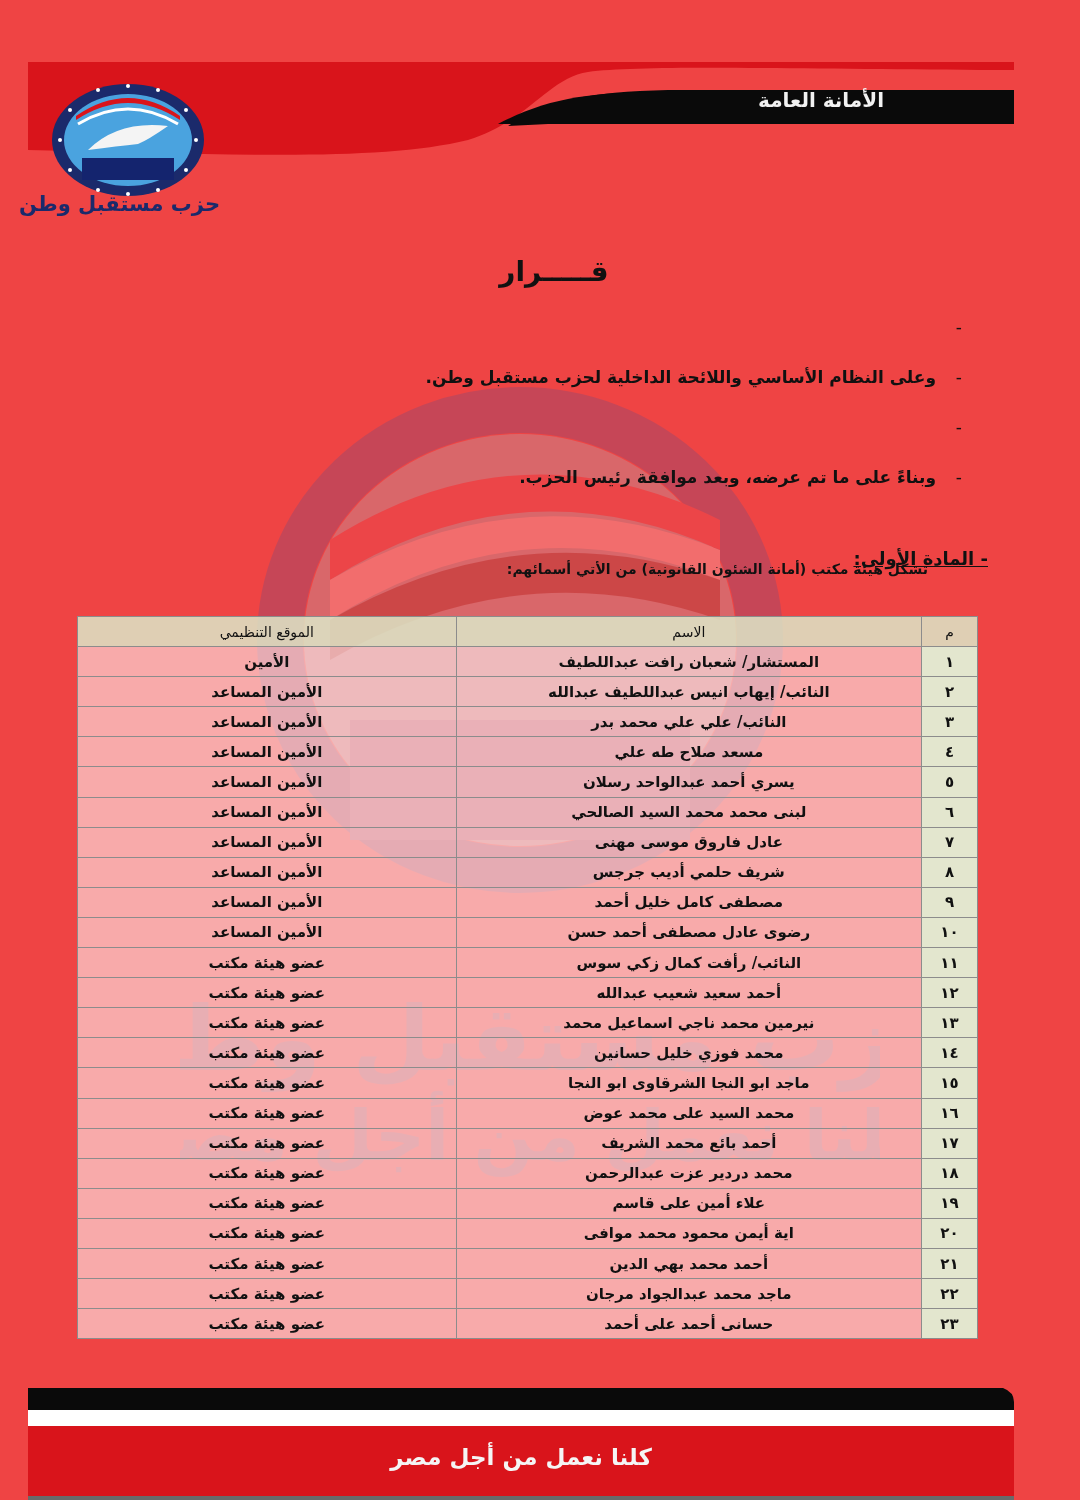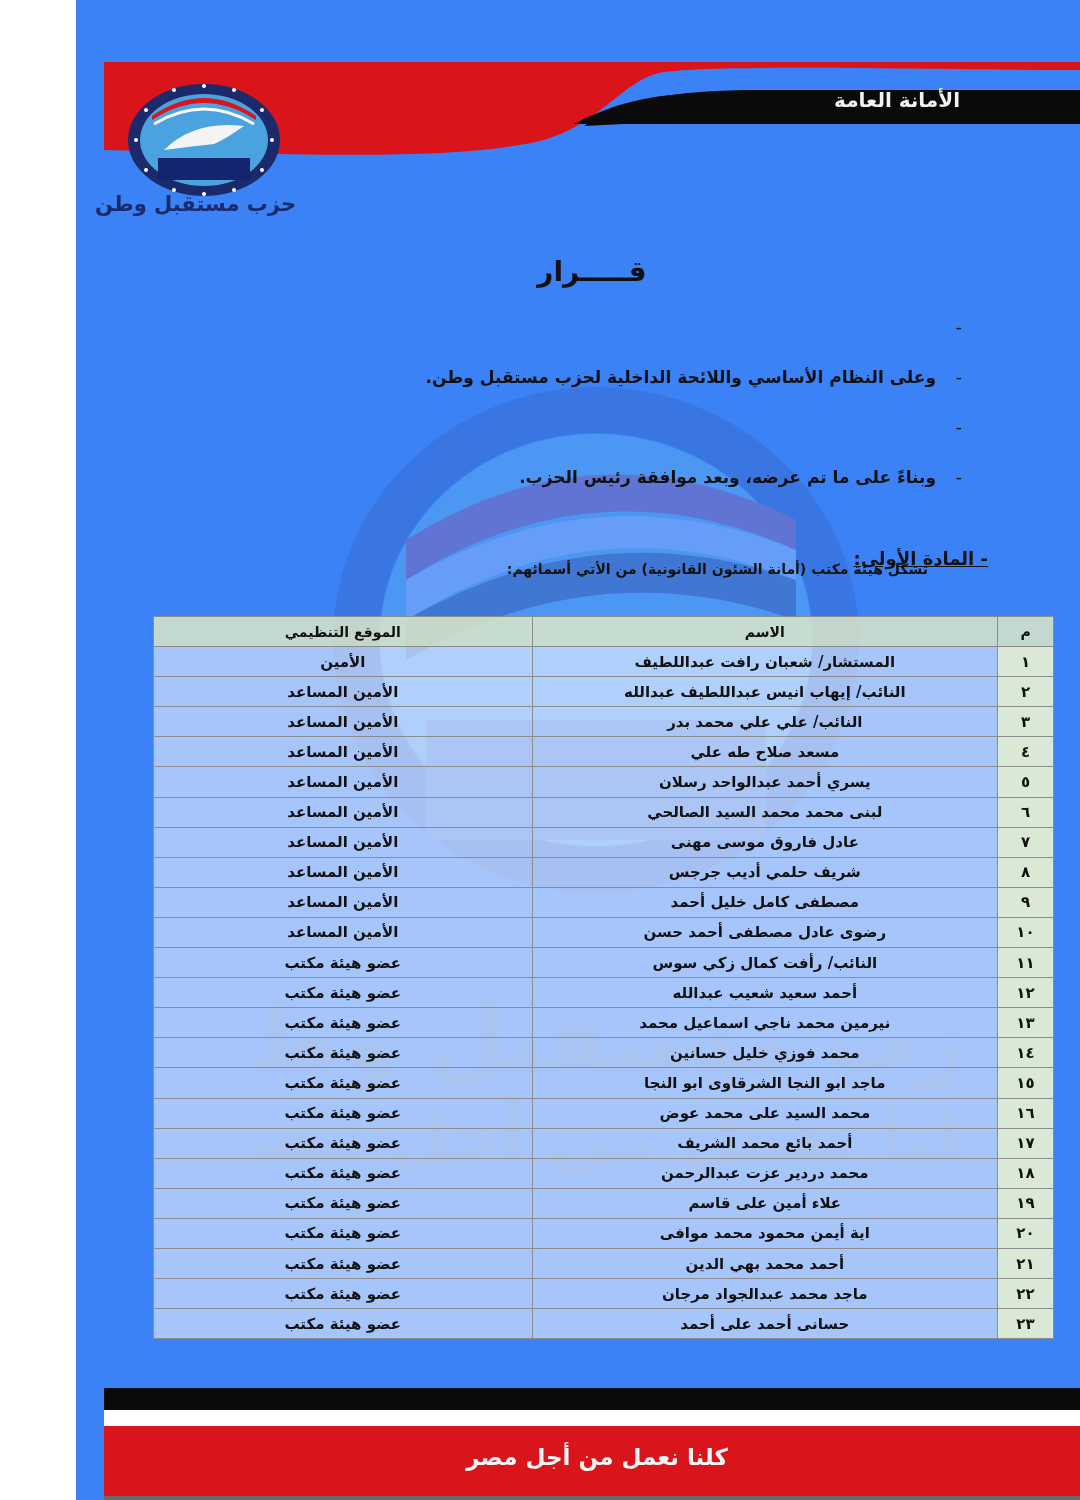--- a/index.html
+++ b/index.html
@@ -3,21 +3,21 @@
   <meta charset="utf-8">
   <style>
     * { box-sizing: border-box; margin: 0; padding: 0; }
     html, body {
       width: 1080px; height: 1500px;
       background: #ffffff;
       font-family: "DejaVu Sans", "Liberation Sans", sans-serif;
       color: #111;
       overflow: hidden;
     }
-    .page { position: relative; width: 1004px; height: 1500px; background: #3b82f6; }
+    .page { position: relative; width: 1080px; height: 1500px; background: #ef4444; }
 
     
     .header { position: absolute; left: 28px; top: 62px; width: 986px; height: 160px; }
     .header svg { position: absolute; left: 0; top: 0; }
     .header-title {
       position: absolute; right: 130px; top: 90px;
       color: #f2f2f2; font-size: 20px; font-weight: bold;
       direction: rtl;
     }
     .logo { position: absolute; left: 48px; top: 80px; width: 160px; height: 120px; }
@@ -52,21 +52,21 @@
 
     
     .members-table {
       position: absolute; left: 77px; top: 616px; width: 901px;
       border-collapse: collapse; direction: rtl; font-size: 15px; font-weight: bold;
       background: transparent;
     }
     .members-table th, .members-table td {
       border: 1.5px solid #8c8c8c; height: 30.1px; text-align: center; padding: 0 6px;
     }
-    .members-table thead th { background: rgba(220, 232, 200, 0.85); font-weight: bold; font-size: 14px; }
+    .members-table thead th { background: rgba(220, 232, 200, 0.85); font-weight: normal; font-size: 14px; }
     .members-table td.idx { background: rgba(224, 236, 210, 0.9); width: 56px; }
     .members-table td.name { width: 466px; }
     .members-table td.role { width: 379px; }
     .members-table tbody tr { background: rgba(255,255,255,0.55); }
 
     
     .footer { position: absolute; left: 28px; top: 1388px; width: 986px; height: 112px; }
     .footer-text {
       position: absolute; left: 0; right: 0; top: 56px; text-align: center; direction: rtl;
       color: #f5f5f5; font-size: 23px; font-weight: bold;

